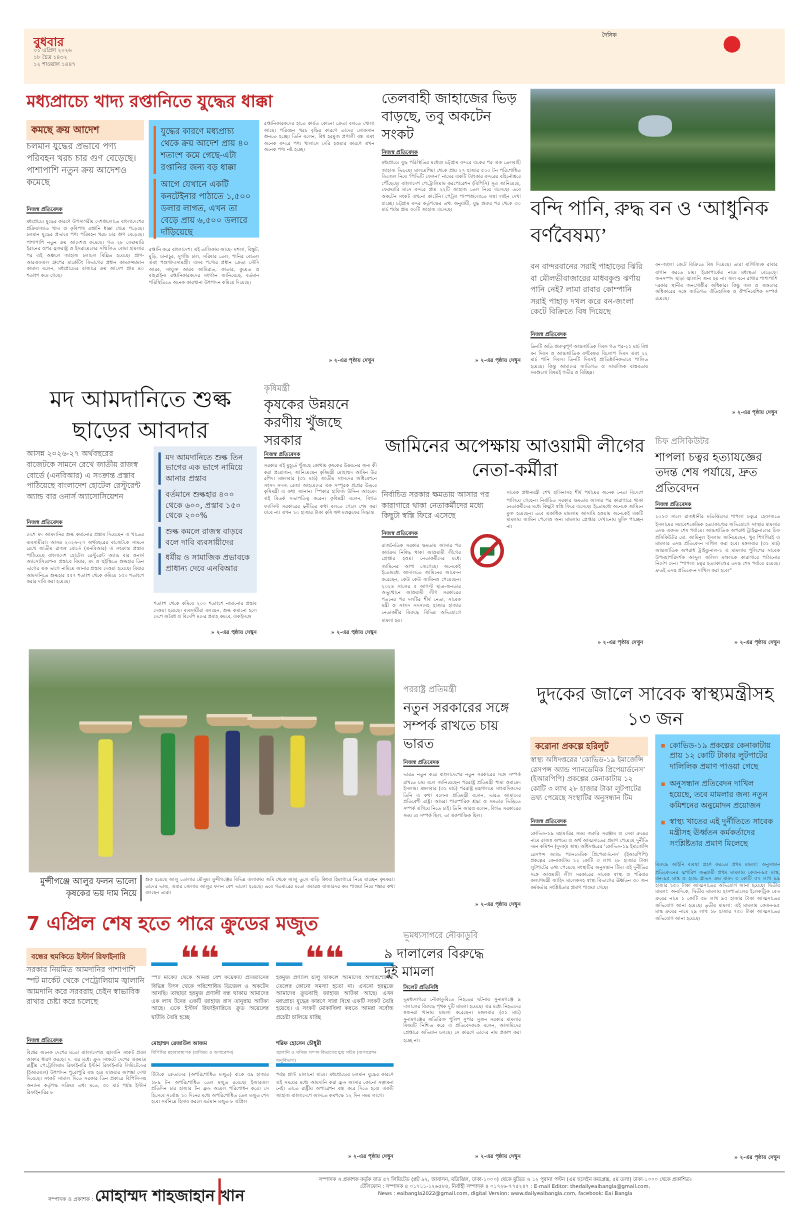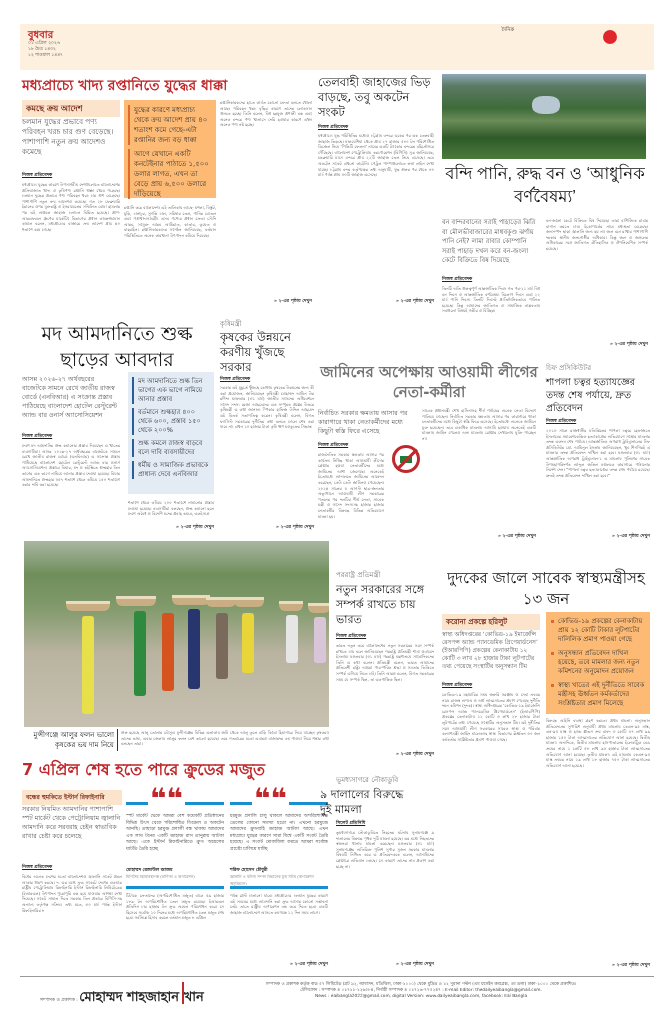--- a/index.html
+++ b/index.html
@@ -7,28 +7,28 @@
 body{font-family:"DejaVu Sans",sans-serif;color:#222;position:relative}
 .abs{position:absolute}
 .masthead{left:20px;top:24px;width:634px;height:46px;background:#fdf0df}
 .day{left:8px;top:3px;color:#c0282b;font-size:10px;font-weight:bold}
 .dates{left:8px;top:16px;font-size:4.5px;line-height:6px;color:#555}
 .section{left:0;width:634px;top:14px;text-align:center;font-size:13px;color:#333;letter-spacing:3px}
 .logo{right:6px;top:4px;font-size:25px;font-weight:bold;color:#111;font-family:"DejaVu Serif",serif}
 .logo-sup{right:140px;top:2px;font-size:5px;color:#333}
 .logo-sun{right:37px;top:6px;width:14px;height:14px;border-radius:50%;background:#e0262a}
 .h-red{color:#c0282b;font-weight:bold}
-.h-blue{color:#737373;font-weight:bold}
+.h-blue{color:#000000;font-weight:normal}
 .h-black{color:#111;font-weight:normal}
 .body-text{font-size:4px;line-height:5.6px;color:#444;text-align:justify}
 .lead{font-size:6.5px;line-height:9px;color:#555}
 .byline{font-size:4.5px;color:#222;text-decoration:underline;font-weight:bold}
 .kicker{font-size:7px;color:#777}
 .tag{background:#fbe3cc;font-size:7px;font-weight:bold;color:#7a2a16;padding:2px 4px}
-.box-peach{background:#fdba74}
+.box-peach{background:#7dd3fc}
 .box-blue{background:#e3ebf5}
 .box-item{border-left:2px solid #e06a2b;padding-left:4px;font-size:6.5px;line-height:9px;color:#333;margin-bottom:4px}
 .box-item.b{border-left-color:#2a5d9a}
 .bullet{font-size:6.5px;line-height:9px;color:#333;padding-left:8px;position:relative;margin-bottom:5px}
 .bullet:before{content:"";position:absolute;left:1px;top:3px;width:3px;height:3px;background:#e06a2b}
 .more{font-size:4.5px;color:#333;text-align:right;font-weight:bold}
 .photo-forest{background:linear-gradient(180deg,#8fa9b8 0%,#5c7a63 14%,#3e6b3a 40%,#6a8c58 55%,#2f5a2a 75%,#4c7a3b 100%)}
 .lake{background:#b7c8d2;border-radius:40%}
 .photo-field{background:linear-gradient(180deg,#a9b6a2 0%,#6f8e5a 18%,#809a6b 35%,#b9b3a0 60%,#c8c1b1 100%)}
 .worker{position:absolute;width:12px;border-radius:3px}
@@ -68,21 +68,21 @@
 <div class="abs more" style="left:220px;top:298px;width:92px">» ২-এর পৃষ্ঠায় দেখুন</div>
 
 <div class="abs h-black" style="left:318px;top:75px;width:118px;font-size:11.5px;line-height:15px">তেলবাহী জাহাজের ভিড় বাড়ছে, তবু অকটেন সংকট</div>
 <div class="abs byline" style="left:318px;top:124px">নিজস্ব প্রতিবেদক</div>
 <div class="abs body-text" style="left:318px;top:133px;width:116px;height:165px;overflow:hidden">মধ্যপ্রাচ্যে যুদ্ধ পরিস্থিতির মধ্যেও চট্টগ্রাম বন্দরে একের পর এক তেলবাহী জাহাজ ভিড়ছে। মালয়েশিয়া থেকে প্রায় ২৭ হাজার ৫০০ টন পরিশোধিত ডিজেল নিয়ে ‘পিভিটি ফেলনা’ নামের একটি ট্যাংকার বন্দরের বহির্নোঙরে পৌঁছেছে। বাংলাদেশ পেট্রোলিয়াম করপোরেশন (বিপিসি) সূত্র জানিয়েছে, ফেব্রুয়ারি মাসে বন্দরে প্রায় ২২টি জাহাজ তেল নিয়ে এসেছে। তবে অকটেন সংকট এখনো কাটেনি। পেট্রল পাম্পগুলোতে লম্বা লাইন দেখা যাচ্ছে। চট্টগ্রাম বন্দর কর্তৃপক্ষের তথ্য অনুযায়ী, যুদ্ধ শুরুর পর থেকে ৩০ মার্চ পর্যন্ত প্রায় ৩০টি জাহাজ এসেছে।</div>
 <div class="abs more" style="left:318px;top:298px;width:116px">» ২-এর পৃষ্ঠায় দেখুন</div>
 
 <div class="abs photo-forest" style="left:442px;top:74px;width:204px;height:85px">
   <div class="abs lake" style="left:90px;top:22px;width:28px;height:18px"></div>
 </div>
-<div class="abs h-black" style="left:442px;top:162px;width:206px;font-size:16.5px;line-height:23px;text-align:center;font-family:Liberation Sans, sans-serif;font-weight:normal">বন্দি পানি, রুদ্ধ বন ও ‘আধুনিক বর্ণবৈষম্য’</div>
+<div class="abs h-black" style="left:442px;top:162px;width:206px;font-size:16.5px;line-height:23px;font-family:Liberation Serif, serif;font-weight:normal">বন্দি পানি, রুদ্ধ বন ও ‘আধুনিক বর্ণবৈষম্য’</div>
 <div class="abs lead" style="left:442px;top:218px;width:98px;font-size:6.5px;line-height:9.5px">বন বান্দরবানের সরাই পাহাড়ের ঝিরি বা মৌলভীবাজারের মাধবকুণ্ড ঝর্ণায় পানি নেই? লামা রাবার কোম্পানি সরাই পাহাড় দখল করে বন-জংলা কেটে বিক্রিতে বিষ দিয়েছে</div>
 <div class="abs byline" style="left:442px;top:276px">নিজস্ব প্রতিবেদক</div>
 <div class="abs body-text" style="left:442px;top:286px;width:98px;height:58px;overflow:hidden">তিনটি অতি গুরুত্বপূর্ণ আন্তর্জাতিক দিবস গত পর-২১ মার্চ বিশ্ব বন দিবস ও আন্তর্জাতিক বর্ণবৈষম্য বিলোপ দিবস এবং ২২ মার্চ পানি দিবস। তিনটি দিবসই প্রাতিষ্ঠানিকভাবে পালিত হয়েছে। কিন্তু আমাদের জাতিগত ও সামাজিক বাস্তবতায় সবগুলো বিষয়ই গভীর ও বিচ্ছিন্ন।</div>
 <div class="abs body-text" style="left:546px;top:218px;width:102px;height:122px;overflow:hidden">বন-জংলা কেটে বিক্রিতে বিষ দিয়েছে। তারা বাণিজ্যিক রাবার বাগান করতে চায়। ইকোপার্কের নামে মধ্যস্থতা বেড়েছে। জনসম্পদ ছাড়া জ্বালানি জন্য হয় না। জল বনে রাখার পাশাপাশি দরকার স্থানীয় জনগোষ্ঠীর অধিকার। কিন্তু জল ও জঙ্গলের অধিকারের সঙ্গে জাতিগত ঐতিহাসিক ও ঔপনিবেশিক সম্পর্ক রয়েছে।</div>
 <div class="abs more" style="left:546px;top:341px;width:102px">» ২-এর পৃষ্ঠায় দেখুন</div>
 
 <div class="abs h-black" style="left:22px;top:320px;width:190px;font-size:19px;line-height:26px;text-align:center;font-family:'DejaVu Serif',serif;font-weight:normal">মদ আমদানিতে শুল্ক ছাড়ের আবদার</div>
 <div class="abs lead" style="left:22px;top:374px;width:98px;font-size:6.3px;line-height:9px">আসন্ন ২০২৬-২৭ অর্থবছরের বাজেটকে সামনে রেখে জাতীয় রাজস্ব বোর্ডে (এনবিআর) এ সংক্রান্ত প্রস্তাব পাঠিয়েছে বাংলাদেশ হোটেল রেস্টুরেন্ট অ্যান্ড বার ওনার্স অ্যাসোসিয়েশন</div>
 <div class="abs byline" style="left:22px;top:433px">নিজস্ব প্রতিবেদক</div>
 <div class="abs body-text" style="left:22px;top:443px;width:98px;height:92px;overflow:hidden">দেশে মদ আমদানির শুল্ক কমানোর প্রস্তাব দিয়েছেন এ খাতের ব্যবসায়ীরা। আসন্ন ২০২৬-২৭ অর্থবছরের বাজেটকে সামনে রেখে জাতীয় রাজস্ব বোর্ডে (এনবিআর) এ সংক্রান্ত প্রস্তাব পাঠিয়েছে বাংলাদেশ হোটেল রেস্টুরেন্ট অ্যান্ড বার ওনার্স অ্যাসোসিয়েশন। প্রস্তাবে বিয়ার, মদ ও হুইস্কিতে শুল্কহার তিন ভাগের এক ভাগে নামিয়ে আনার প্রস্তাব দেওয়া হয়েছে। বিয়ার আমদানিতে শুল্কহার ৫৫৭ শতাংশ থেকে কমিয়ে ১৫০ শতাংশে করার দাবি করা হয়েছে।</div>
@@ -143,21 +143,21 @@
 <div class="abs h-black" style="left:336px;top:582px;width:98px;font-size:11px;line-height:15px">নতুন সরকারের সঙ্গে সম্পর্ক রাখতে চায় ভারত</div>
 <div class="abs byline" style="left:336px;top:633px">নিজস্ব প্রতিবেদক</div>
 <div class="abs body-text" style="left:336px;top:643px;width:98px;height:108px;overflow:hidden">ভারত নতুন করে বাংলাদেশের নতুন সরকারের সঙ্গে সম্পর্ক রাখতে চায় বলে জানিয়েছেন পররাষ্ট্র প্রতিমন্ত্রী শামা ওবায়েদ ইসলাম। মঙ্গলবার (৩১ মার্চ) পররাষ্ট্র মন্ত্রণালয়ে সাংবাদিকদের তিনি এ কথা বলেন। প্রতিমন্ত্রী বলেন, ভারত আমাদের প্রতিবেশী রাষ্ট্র। আমরা পারস্পরিক শ্রদ্ধা ও সমতার ভিত্তিতে সম্পর্ক এগিয়ে নিতে চাই। তিনি আরও বলেন, বিগত সরকারের সময় যে সম্পর্ক ছিল, তা একপাক্ষিক ছিল।</div>
 <div class="abs more" style="left:336px;top:751px;width:98px">» ২-এর পৃষ্ঠায় দেখুন</div>
 
 <div class="abs h-black" style="left:442px;top:568px;width:208px;font-size:15px;line-height:21px;text-align:center;font-family:'DejaVu Serif',serif;font-weight:normal">দুদকের জালে সাবেক স্বাস্থ্যমন্ত্রীসহ ১৩ জন</div>
 <div class="abs tag" style="left:442px;top:614px;width:98px">করোনা প্রকল্পে হরিলুট</div>
 <div class="abs lead" style="left:442px;top:630px;width:98px;font-size:5.8px;line-height:8px">স্বাস্থ্য অধিদপ্তরের ‘কোভিড-১৯ ইমার্জেন্সি রেসপন্স অ্যান্ড প্যানডেমিক প্রিপেয়ার্ডনেস’ (ইআরপিপি) প্রকল্পের কেনাকাটায় ১২ কোটি ৩ লাখ ২৮ হাজার টাকা লুটপাটের তথ্য পেয়েছে সংস্থাটির অনুসন্ধান টিম</div>
 <div class="abs byline" style="left:442px;top:682px">নিজস্ব প্রতিবেদক</div>
 <div class="abs body-text" style="left:442px;top:692px;width:98px;height:270px;overflow:hidden">কোভিড-১৯ মহামারির সময় জরুরি সরঞ্জাম ও সেবা ক্রয়ের নামে রাজস্ব অপচয় ও অর্থ আত্মসাতের প্রমাণ পেয়েছে দুর্নীতি দমন কমিশন (দুদক)। স্বাস্থ্য অধিদপ্তরের ‘কোভিড-১৯ ইমার্জেন্সি রেসপন্স অ্যান্ড প্যানডেমিক প্রিপেয়ার্ডনেস’ (ইআরপিপি) প্রকল্পের কেনাকাটায় ১২ কোটি ৩ লাখ ২৮ হাজার টাকা লুটপাটের তথ্য পেয়েছে সংস্থাটির অনুসন্ধান টিম। এই দুর্নীতির সঙ্গে আওয়ামী লীগ সরকারের সাবেক স্বাস্থ্য ও পরিবার কল্যাণমন্ত্রী জাহিদ মালেকসহ স্বাস্থ্য বিভাগের ঊর্ধ্বতন ৩০ জন কর্মকর্তার সংশ্লিষ্টতার প্রমাণ পাওয়া গেছে।</div>
-<div class="abs box-peach" style="left:546px;top:612px;width:104px;height:102px;padding:5px 4px">
+<div class="abs box-peach" style="left:546px;top:612px;width:104px;height:124px;padding:5px 4px">
   <div class="bullet">কোভিড-১৯ প্রকল্পের কেনাকাটায় প্রায় ১২ কোটি টাকার লুটপাটের দালিলিক প্রমাণ পাওয়া গেছে</div>
   <div class="bullet">অনুসন্ধান প্রতিবেদন দাখিল হয়েছে, তবে মামলার জন্য নতুন কমিশনের অনুমোদন প্রয়োজন</div>
   <div class="bullet">স্বাস্থ্য খাতের এই দুর্নীতিতে সাবেক মন্ত্রীসহ ঊর্ধ্বতন কর্মকর্তাদের সংশ্লিষ্টতার প্রমাণ মিলেছে</div>
 </div>
 <div class="abs body-text" style="left:546px;top:718px;width:104px;height:244px;overflow:hidden">বিরুদ্ধে আইনি ব্যবস্থা গ্রহণ করতে। প্রথম মামলা: অনুসন্ধান প্রতিবেদনের সুপারিশ অনুযায়ী প্রথম মামলায় কেএন-৯৫ মাস্ক, এন-৯৫ মাস্ক ও হ্যান্ড গ্লাভস ক্রয় বাবদ ৩ কোটি ৫৭ লাখ ৯৯ হাজার ১৫০ টাকা আত্মসাতের অভিযোগ আনা হয়েছে। দ্বিতীয় মামলা: অন্যদিকে, দ্বিতীয় মামলায় হাসপাতালের ইলেকট্রিক বেড ক্রয়ের নামে ১ কোটি ৫৮ লাখ ৯৫ হাজার টাকা আত্মসাতের অভিযোগ আনা হয়েছে। তৃতীয় মামলা: এই মামলায় কেএন-৯৫ মাস্ক ক্রয়ের নামে ২৯ লাখ ১৮ হাজার ৭৫০ টাকা আত্মসাতের অভিযোগ আনা হয়েছে।</div>
 <div class="abs more" style="left:546px;top:962px;width:104px">» ২-এর পৃষ্ঠায় দেখুন</div>
 
 <div class="abs h-red" style="left:22px;top:758px;width:310px;font-size:16px;line-height:24px;white-space:nowrap">7 এপ্রিল শেষ হতে পারে ক্রুডের মজুত</div>
 <div class="abs tag" style="left:22px;top:790px;width:100px;font-size:6px">বন্ধের হুমকিতে ইস্টার্ন রিফাইনারি</div>
 <div class="abs lead" style="left:22px;top:804px;width:100px;font-size:6.3px;line-height:9px">সরকার নিয়মিত আমদানির পাশাপাশি স্পট মার্কেট থেকে পেট্রোলিয়াম জ্বালানি আমদানি করে সরবরাহ চেইন স্বাভাবিক রাখার চেষ্টা করে চলেছে</div>

